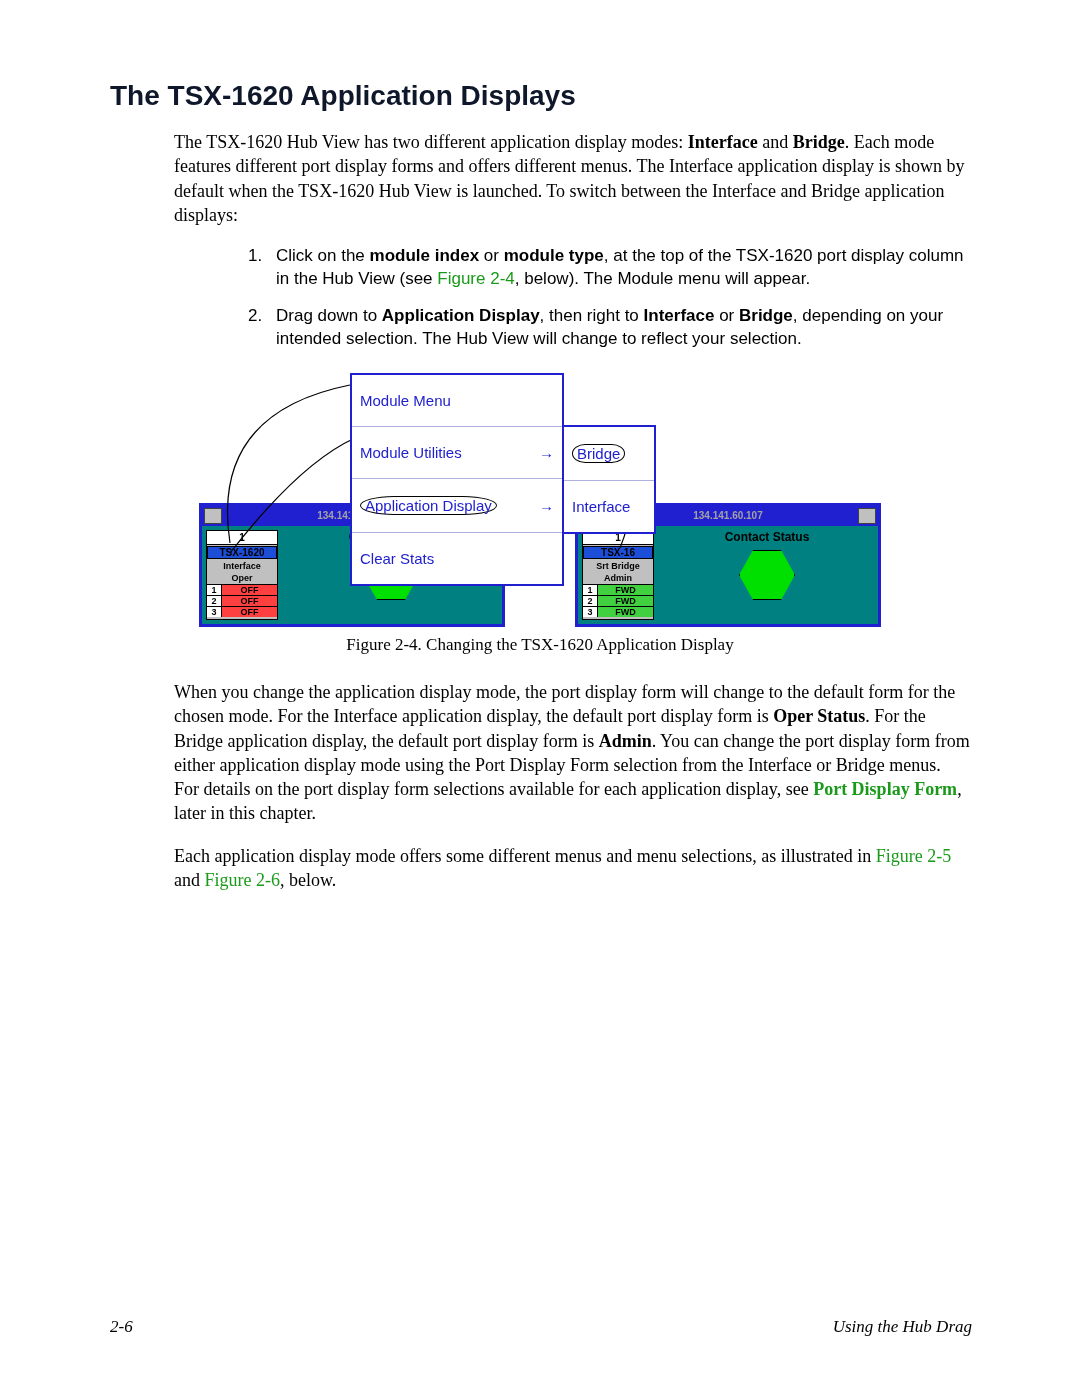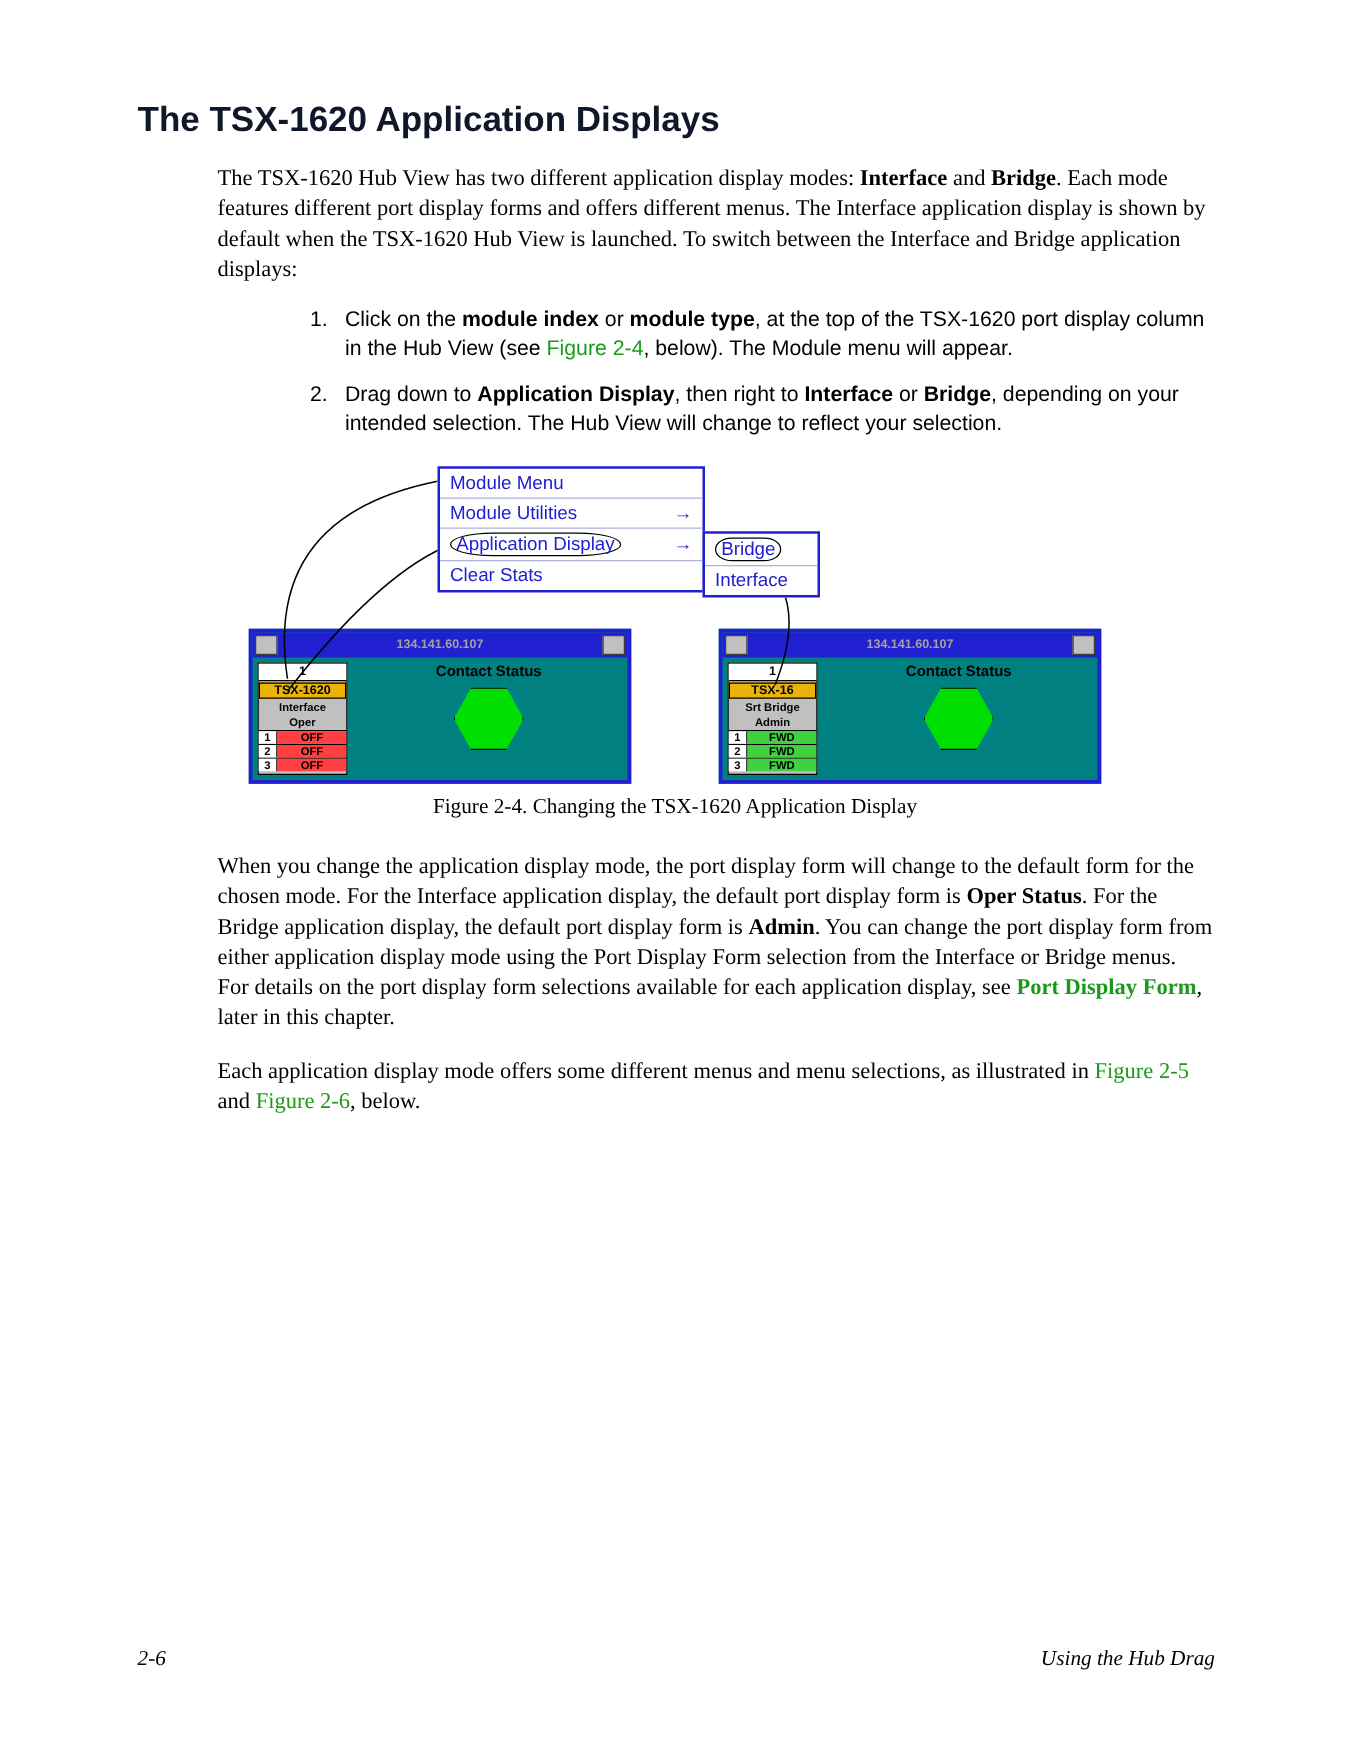--- a/index.html
+++ b/index.html
@@ -75,21 +75,21 @@
     left: 160px;
     width: 210px;
     border: 2px solid #2020d0;
     background: #fff;
     font-family: Arial, Helvetica, sans-serif;
     font-size: 15px;
     color: #2020d0;
     z-index: 5;
   }
   .menu-row {
-    padding: 3px 8px;
+    padding: 17px 8px;
     border-bottom: 1px solid #b0b0e0;
     display: flex;
     justify-content: space-between;
     align-items: center;
   }
   .menu-row:last-child { border-bottom: none; }
   .submenu-box {
     position: absolute;
     top: 52px;
     left: 372px;
@@ -145,21 +145,21 @@
     text-align: center;
   }
   .port-head {
     background: #fff;
     border-bottom: 1px solid #000;
     font-weight: bold;
     padding: 1px 0;
   }
   .port-label {
     font-weight: bold;
-    background: #eab308;
+    background: #1d4ed8;
     border: 1px solid #000;
     margin: 1px 0;
     padding: 0;
   }
   .port-sub {
     font-weight: bold;
     font-size: 9px;
     padding: 1px 0;
   }
   .port-row {

